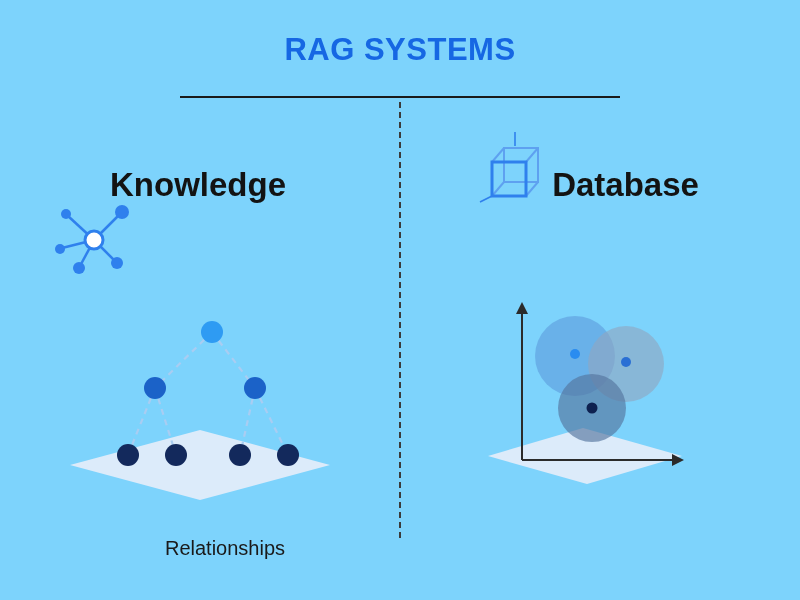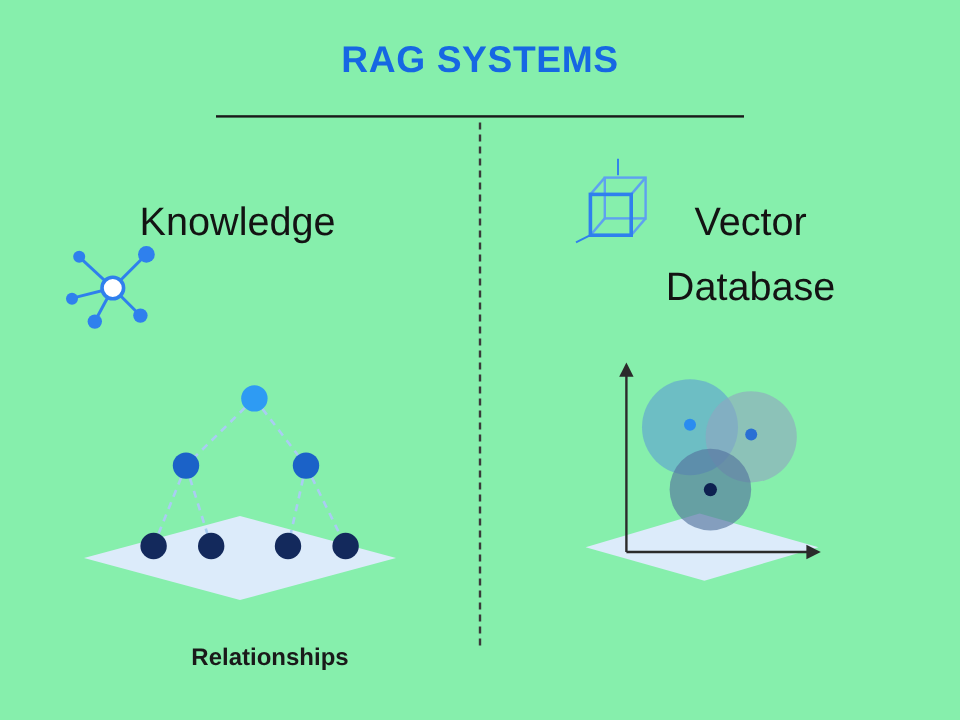--- a/index.html
+++ b/index.html
@@ -22,48 +22,48 @@
     --divider-dark:#1A1A1A;
   }
   *{margin:0;padding:0;box-sizing:border-box;}
   body{
     font-family:"Liberation Sans","DejaVu Sans",sans-serif;
     background:#f3f3f3;
   }
   .canvas{
     position:relative;
     width:800px;height:600px;
-    background:#86efac;
+    background:#7dd3fc;
     overflow:hidden;
   }
   .title{
     position:absolute;top:32px;left:0;width:100%;
     text-align:center;
     font-size:31px;font-weight:800;letter-spacing:0.5px;
     color:var(--title-blue);
   }
   .h-rule{
     position:absolute;top:96px;left:180px;width:440px;height:2px;
     background:var(--divider-dark);
   }
   .v-divider{
     position:absolute;left:399px;top:102px;height:436px;width:0;
     border-left:2px dashed #3a3a3a;
   }
   .heading{
     position:absolute;
     text-align:center;
-    font-size:33px;font-weight:400;line-height:54px;
+    font-size:33px;font-weight:700;line-height:54px;
     color:var(--heading-text);
   }
   .heading.left{left:88px;top:158px;width:220px;}
   .heading.right{left:538px;top:158px;width:175px;}
   .caption{
     position:absolute;text-align:center;
-    font-size:20px;color:#1a1a1a;font-weight:bold;
+    font-size:20px;color:#1a1a1a;
   }
   .caption.left{left:130px;top:537px;width:190px;}
   .caption.right{left:553px;top:544px;width:135px;}
   svg{position:absolute;display:block;}
   #graph-icon{left:52px;top:198px;}
   #cube-icon{left:478px;top:132px;}
   #tree-illustration{left:60px;top:315px;}
   #vector-illustration{left:480px;top:298px;}
 
   .platform{fill:var(--platform);}
@@ -138,21 +138,20 @@
     <line class="cube-tick" x1="2" y1="70" x2="14" y2="64"></line>
     <rect class="cube-back" x="26" y="16" width="34" height="34"></rect>
     <line class="cube-back" x1="14" y1="30" x2="26" y2="16"></line>
     <line class="cube-back" x1="48" y1="30" x2="60" y2="16"></line>
     <line class="cube-back" x1="48" y1="64" x2="60" y2="50"></line>
     <line class="cube-back" x1="14" y1="64" x2="26" y2="50"></line>
     <rect class="cube-front" x="14" y="30" width="34" height="34"></rect>
   </svg>
 
   <div class="heading right">
-    <div>Vector</div>
     <div>Database</div>
   </div>
 
   <svg id="vector-illustration" width="210" height="190" viewBox="0 0 210 190">
     <polygon class="platform" points="8,158 103,130 202,158 107,186"></polygon>
     <line class="axis" x1="42" y1="14" x2="42" y2="162"></line>
     <line class="axis" x1="42" y1="162" x2="196" y2="162"></line>
     <polygon class="axis-head" points="42,4 36,16 48,16"></polygon>
     <polygon class="axis-head" points="204,162 192,156 192,168"></polygon>
     <circle class="venn-blue" cx="95" cy="58" r="40"></circle>

